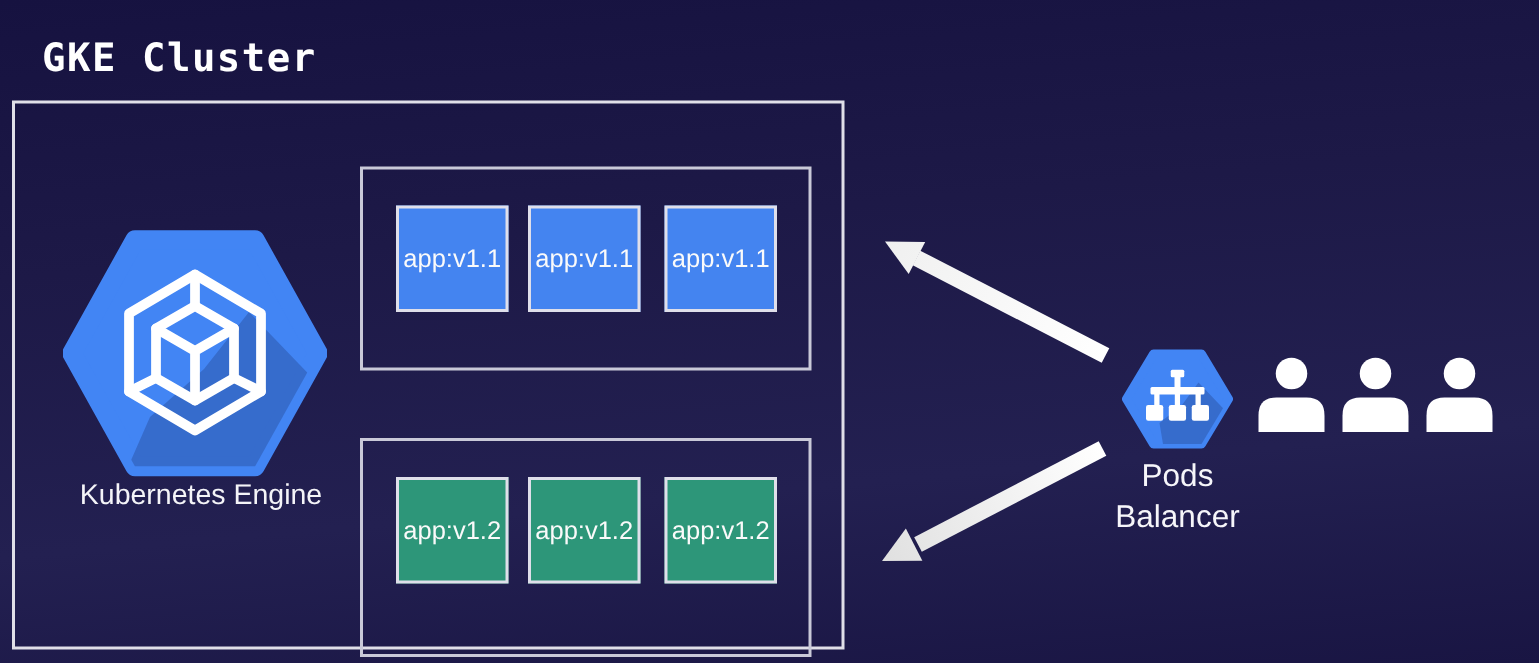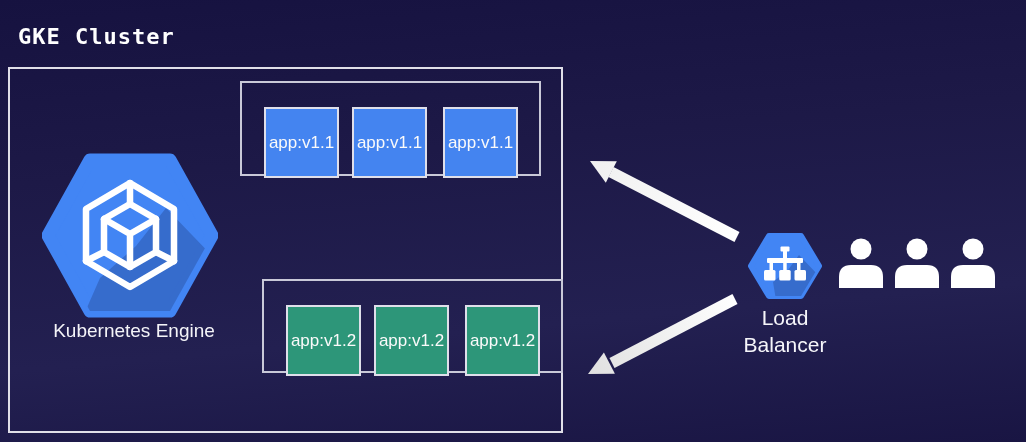--- a/index.html
+++ b/index.html
@@ -10,23 +10,23 @@
     font-family:"Liberation Sans", sans-serif;
     background:linear-gradient(175deg,
       var(--background-top,#161240) 0%,
       #1d1947 35%,
       var(--background-mid,#232051) 70%,
       var(--background-bottom,#191543) 100%);
     color:#fff;
   }
 
   .title{
-    position:absolute;left:18px;top:24px;
+    position:absolute;left:28px;top:24px;
     font-family:"DejaVu Sans Mono", monospace;
-    font-weight:bold;font-size:22px;letter-spacing:1px;
+    font-weight:bold;font-size:26px;letter-spacing:1px;
     color:#fff;
   }
 
   .cluster-box{
     position:absolute;left:8px;top:67px;
     width:555px;height:366px;
     border:2px solid var(--border-light,#e0dfe8);
     box-sizing:border-box;
   }
 
@@ -36,22 +36,22 @@
     position:absolute;left:-8px;top:168px;width:216px;
     text-align:center;font-size:19px;color:#f4f4f8;
   }
 
   .pods-box{
     position:absolute;left:230px;
     width:301px;
     border:2px solid #c9c9d8;
     box-sizing:border-box;
   }
-  .pods-top{top:12px;height:95px;}
-  .pods-bottom{top:210px;height:94px;margin-left:22px;}
+  .pods-top{top:42px;height:136px;}
+  .pods-bottom{top:223px;height:146px;}
   .pod{
     position:absolute;top:24px;
     width:75px;height:71px;
     border:2px solid #dfdfea;
     box-sizing:border-box;
     display:flex;align-items:center;justify-content:center;
     font-size:17px;color:#fafafa;
     white-space:nowrap;
   }
   .pod.p1{left:22px;}
@@ -164,21 +164,21 @@
         <rect x="19" y="26" width="36" height="5" rx="1"></rect>
         <rect x="21.5" y="30" width="3.5" height="9"></rect>
         <rect x="35.2" y="30" width="3.5" height="9"></rect>
         <rect x="49" y="30" width="3.5" height="9"></rect>
         <rect x="16" y="38" width="11.5" height="10.5" rx="1.5"></rect>
         <rect x="31.2" y="38" width="11.5" height="10.5" rx="1.5"></rect>
         <rect x="46.5" y="38" width="11.5" height="10.5" rx="1.5"></rect>
       </g>
     </svg>
     <div class="lb-label">
-      <div>Load</div>
+      <div>Pods</div>
       <div>Balancer</div>
     </div>
   </div>
 
   <svg class="users" width="172" height="58" viewBox="0 0 172 58">
     <g fill="#ffffff">
       <circle cx="25" cy="13" r="10.5"></circle>
       <path d="M3,52 L3,41 Q3,29 15,29 L35,29 Q47,29 47,41 L47,52 Z"></path>
     </g>
     <g fill="#ffffff">

